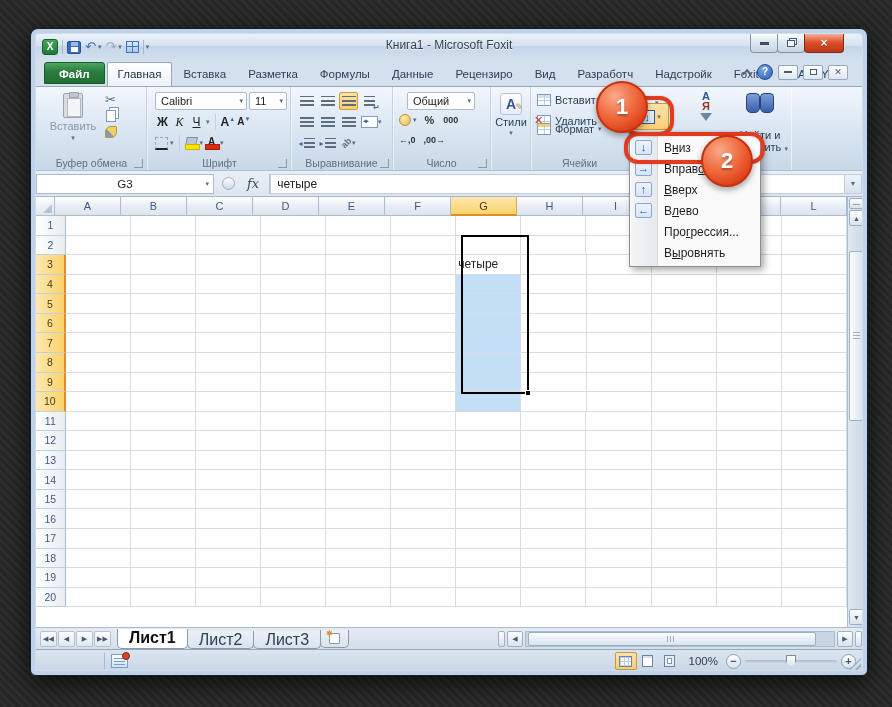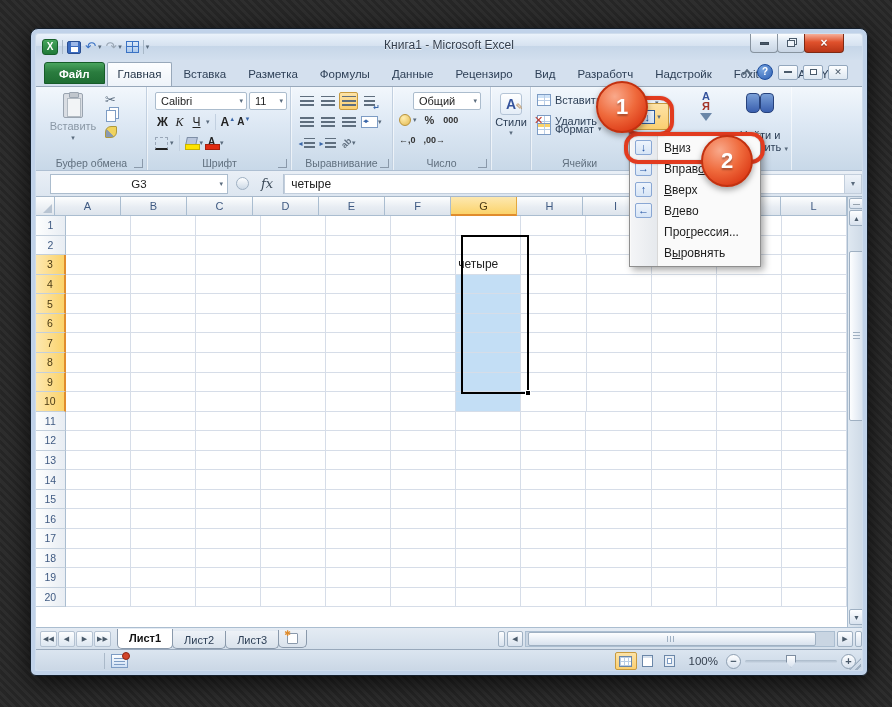--- a/index.html
+++ b/index.html
@@ -108,21 +108,21 @@
   .al.sh { width:11px; }
   .wrapbox { position:relative; }
   .wrapbox::after { content:"↵"; position:absolute; right:-2px; bottom:-3px; font-size:8px; color:#3a66a8; font-weight:bold; }
   .mergebox { width:17px; height:12px; border:1px solid #7d9cc4; background:#fff; position:relative; }
   .mergebox::before { content:"◂▸"; position:absolute; left:1px; top:0px; font-size:7px; color:#3a66a8; letter-spacing:-1px; }
   .indmark { font-size:8px; color:#3a66a8; margin-right:1px; }
   .orient { font-size:9px; font-weight:bold; color:#5f6e7e; transform:rotate(-45deg); display:inline-block; }
 
   
   .g-num { left:357px; width:98px; }
-  .g-num .r1 { position:absolute; left:20px; top:5px; width:68px; }
+  .g-num .r1 { position:absolute; left:14px; top:5px; width:68px; }
   .g-num .r2 { position:absolute; left:6px; top:27px; }
   .g-num .r3 { position:absolute; left:6px; top:48px; }
   .coin { width:12px; height:12px; border-radius:50%; background:radial-gradient(circle at 35% 30%,#ffeeb0,#e3b84f); border:1px solid #b8923a; }
   .numtxt { font-size:11px; font-weight:bold; color:#333; }
   .dectxt { font-size:9px; font-weight:bold; color:#333; }
 
   
   .g-styles { left:455px; width:40px; }
   .styles-big { position:absolute; left:3px; top:6px; width:34px; display:flex; flex-direction:column; align-items:center; gap:1px; font-size:11px; color:#2e4057; }
   .icon-styles { width:22px; height:22px; border:1px solid #b4c4d6; border-radius:3px; background:linear-gradient(#fff,#e4edf7);
@@ -154,21 +154,21 @@
 
   .fill-btn { position:absolute; left:595px; top:69px; width:38px; height:27px; z-index:10;
      background:linear-gradient(#fde3a7,#fbcf70); border:1px solid #c79a3f; border-radius:2px;
      display:flex; align-items:center; justify-content:center; gap:2px; }
   .icon-fill { width:16px; height:14px; border:1px solid #2f5c9e; background:linear-gradient(#eef4fc,#cfe0f5);
      color:#1d4fa0; font-weight:bold; font-size:11px; line-height:12px; text-align:center; }
 
   
   .fbar { position:absolute; left:0; top:137px; width:100%; height:26px; background:linear-gradient(#e9eff6,#dde6f0);
      border-bottom:1px solid #a7b8ca; display:flex; align-items:center; }
-  .namebox { width:178px; height:20px; background:#fff; border:1px solid #abbccd; margin-left:14px;
+  .namebox { width:178px; height:20px; background:#fff; border:1px solid #abbccd; margin-left:0;
      display:flex; align-items:center; justify-content:center; font-size:11.5px; color:#222; position:relative; }
   .namebox .nb-caret { position:absolute; right:4px; }
   .fx-knob { width:13px; height:13px; border-radius:50%; background:linear-gradient(#fdfeff,#cdd9e6); border:1px solid #9fb0c2; margin-left:8px; }
   .fx { font-family:"DejaVu Serif","Liberation Serif",serif; font-style:italic; font-size:13px; color:#3c4a58; margin:0 10px 0 12px; }
   .fdivider { width:1px; height:20px; background:#b6c4d4; }
   .fvalue { flex:1; height:20px; background:#fff; border:1px solid #c2cedc; border-right:none; font-size:12px; color:#222;
      display:flex; align-items:center; padding-left:6px; }
   .fexpand { width:18px; height:20px; background:linear-gradient(#eef3f9,#d8e2ee); border:1px solid #c2cedc;
      display:flex; align-items:center; justify-content:center; font-size:8px; color:#5a6b7d; }
 
@@ -226,21 +226,21 @@
   .b1 { left:560px; top:47px; }
   .b2 { left:665px; top:101px; }
 
   
   .sheetbar { position:absolute; left:0; top:593px; width:100%; height:22px; background:linear-gradient(#e4ebf3,#d4dfeb);
      border-top:1px solid #aabdd0; display:flex; align-items:center; }
   .navbtns { display:flex; gap:1px; margin-left:4px; }
   .nav { width:17px; height:16px; display:flex; align-items:center; justify-content:center; font-size:7px; color:#4a5a6a;
      background:linear-gradient(#fdfeff,#dde7f1); border:1px solid #b4c2d2; border-radius:2px; }
   .sheet-tabs { display:flex; align-items:flex-end; height:100%; margin-left:6px; }
-  .stab { height:18px; line-height:18px; padding:0 11px; font-size:11px; color:#2e4057;
+  .stab { height:18px; line-height:18px; padding:0 11px; font-size:16px; color:#2e4057;
      background:linear-gradient(#eef2f7,#d9e2ec); border:1px solid #8a99ab; border-top:none; border-radius:0 0 5px 5px; margin-right:-1px;margin-top:24px; }
   .stab.active { background:#fff; font-weight:bold; color:#111; height:20px; z-index:2; position:relative; }
   .instab { height:18px; padding:0 8px; display:flex; align-items:center;
      background:linear-gradient(#eef2f7,#d9e2ec); border:1px solid #8a99ab; border-top:none; border-radius:0 0 5px 5px; }
   .icon-newsheet { width:11px; height:11px; background:#fff; border:1px solid #8a99ab; border-radius:1px; position:relative; }
   .icon-newsheet::after { content:"✱"; position:absolute; left:-4px; top:-5px; font-size:8px; color:#e08c2d; }
   .hs-area { position:absolute; right:0; top:1px; height:20px; display:flex; align-items:center; }
   .hs-split { width:7px; height:16px; background:linear-gradient(#fdfeff,#d8e2ee); border:1px solid #9fb0c2; border-radius:2px; margin-right:2px; }
   .hs-btn { width:16px; height:16px; background:linear-gradient(#fdfeff,#d8e2ee); border:1px solid #9fb0c2; border-radius:2px;
      display:flex; align-items:center; justify-content:center; font-size:7px; color:#4a5a6a; }
@@ -288,21 +288,21 @@
       <div class="qat-sep"></div>
       <div class="icon-save"></div>
       <span class="glyph-undo">↶</span>
             <span class="mini-caret">▾</span>
       <span class="glyph-redo">↷</span>
             <span class="mini-caret">▾</span>
       <div class="icon-qgrid"></div>
       <div class="qat-sep"></div>
       <span class="mini-caret">▾</span>
     </div>
-    <div class="title">Книга1  -  Microsoft Excel</div>
+    <div class="title">Книга1  -  Microsoft Foxit</div>
     <div class="win-controls">
       <div class="wbtn">
               <div class="bar"></div>
             </div>
       <div class="wbtn">
               <div class="rest"></div>
             </div>
       <div class="wbtn close">
               <span class="x">×</span>
             </div>

